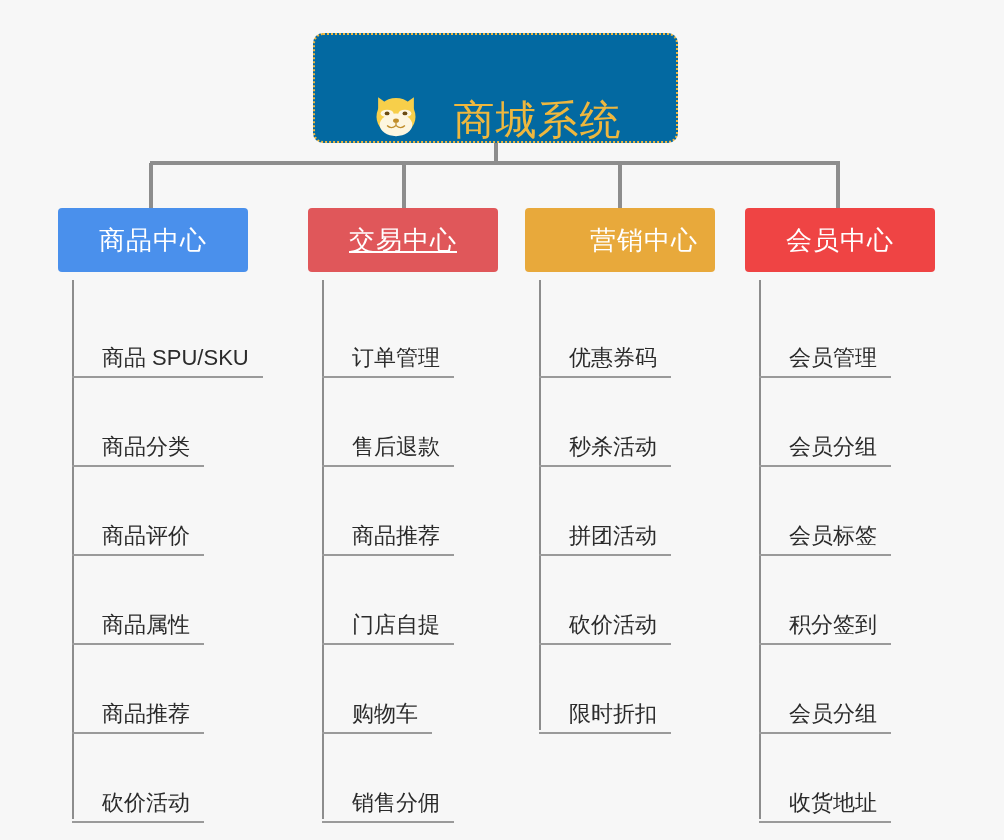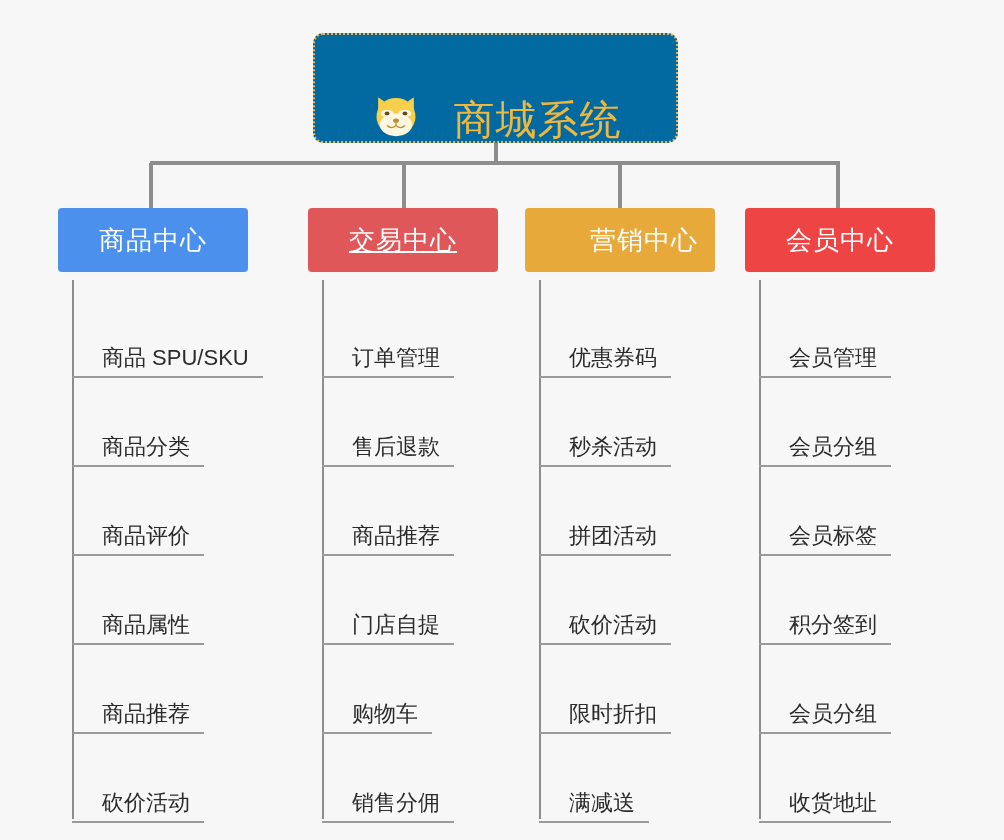--- a/index.html
+++ b/index.html
@@ -226,23 +226,20 @@
         </div>
       <div class="leaf">
           <span class="leaf-label">拼团活动</span>
         </div>
       <div class="leaf">
           <span class="leaf-label">砍价活动</span>
         </div>
       <div class="leaf">
           <span class="leaf-label">限时折扣</span>
         </div>
-      <div class="leaf">
-          <span class="leaf-label">满减送</span>
-        </div>
     </div>
   </div>
 
   <div class="branch" id="branch-3">
     <div class="branch-head" style="background: #ef4444; font-family: Liberation Serif, serif;">
       <span>会员中心</span>
     </div>
     <div class="branch-items">
       <div class="leaf">
           <span class="leaf-label">会员管理</span>

